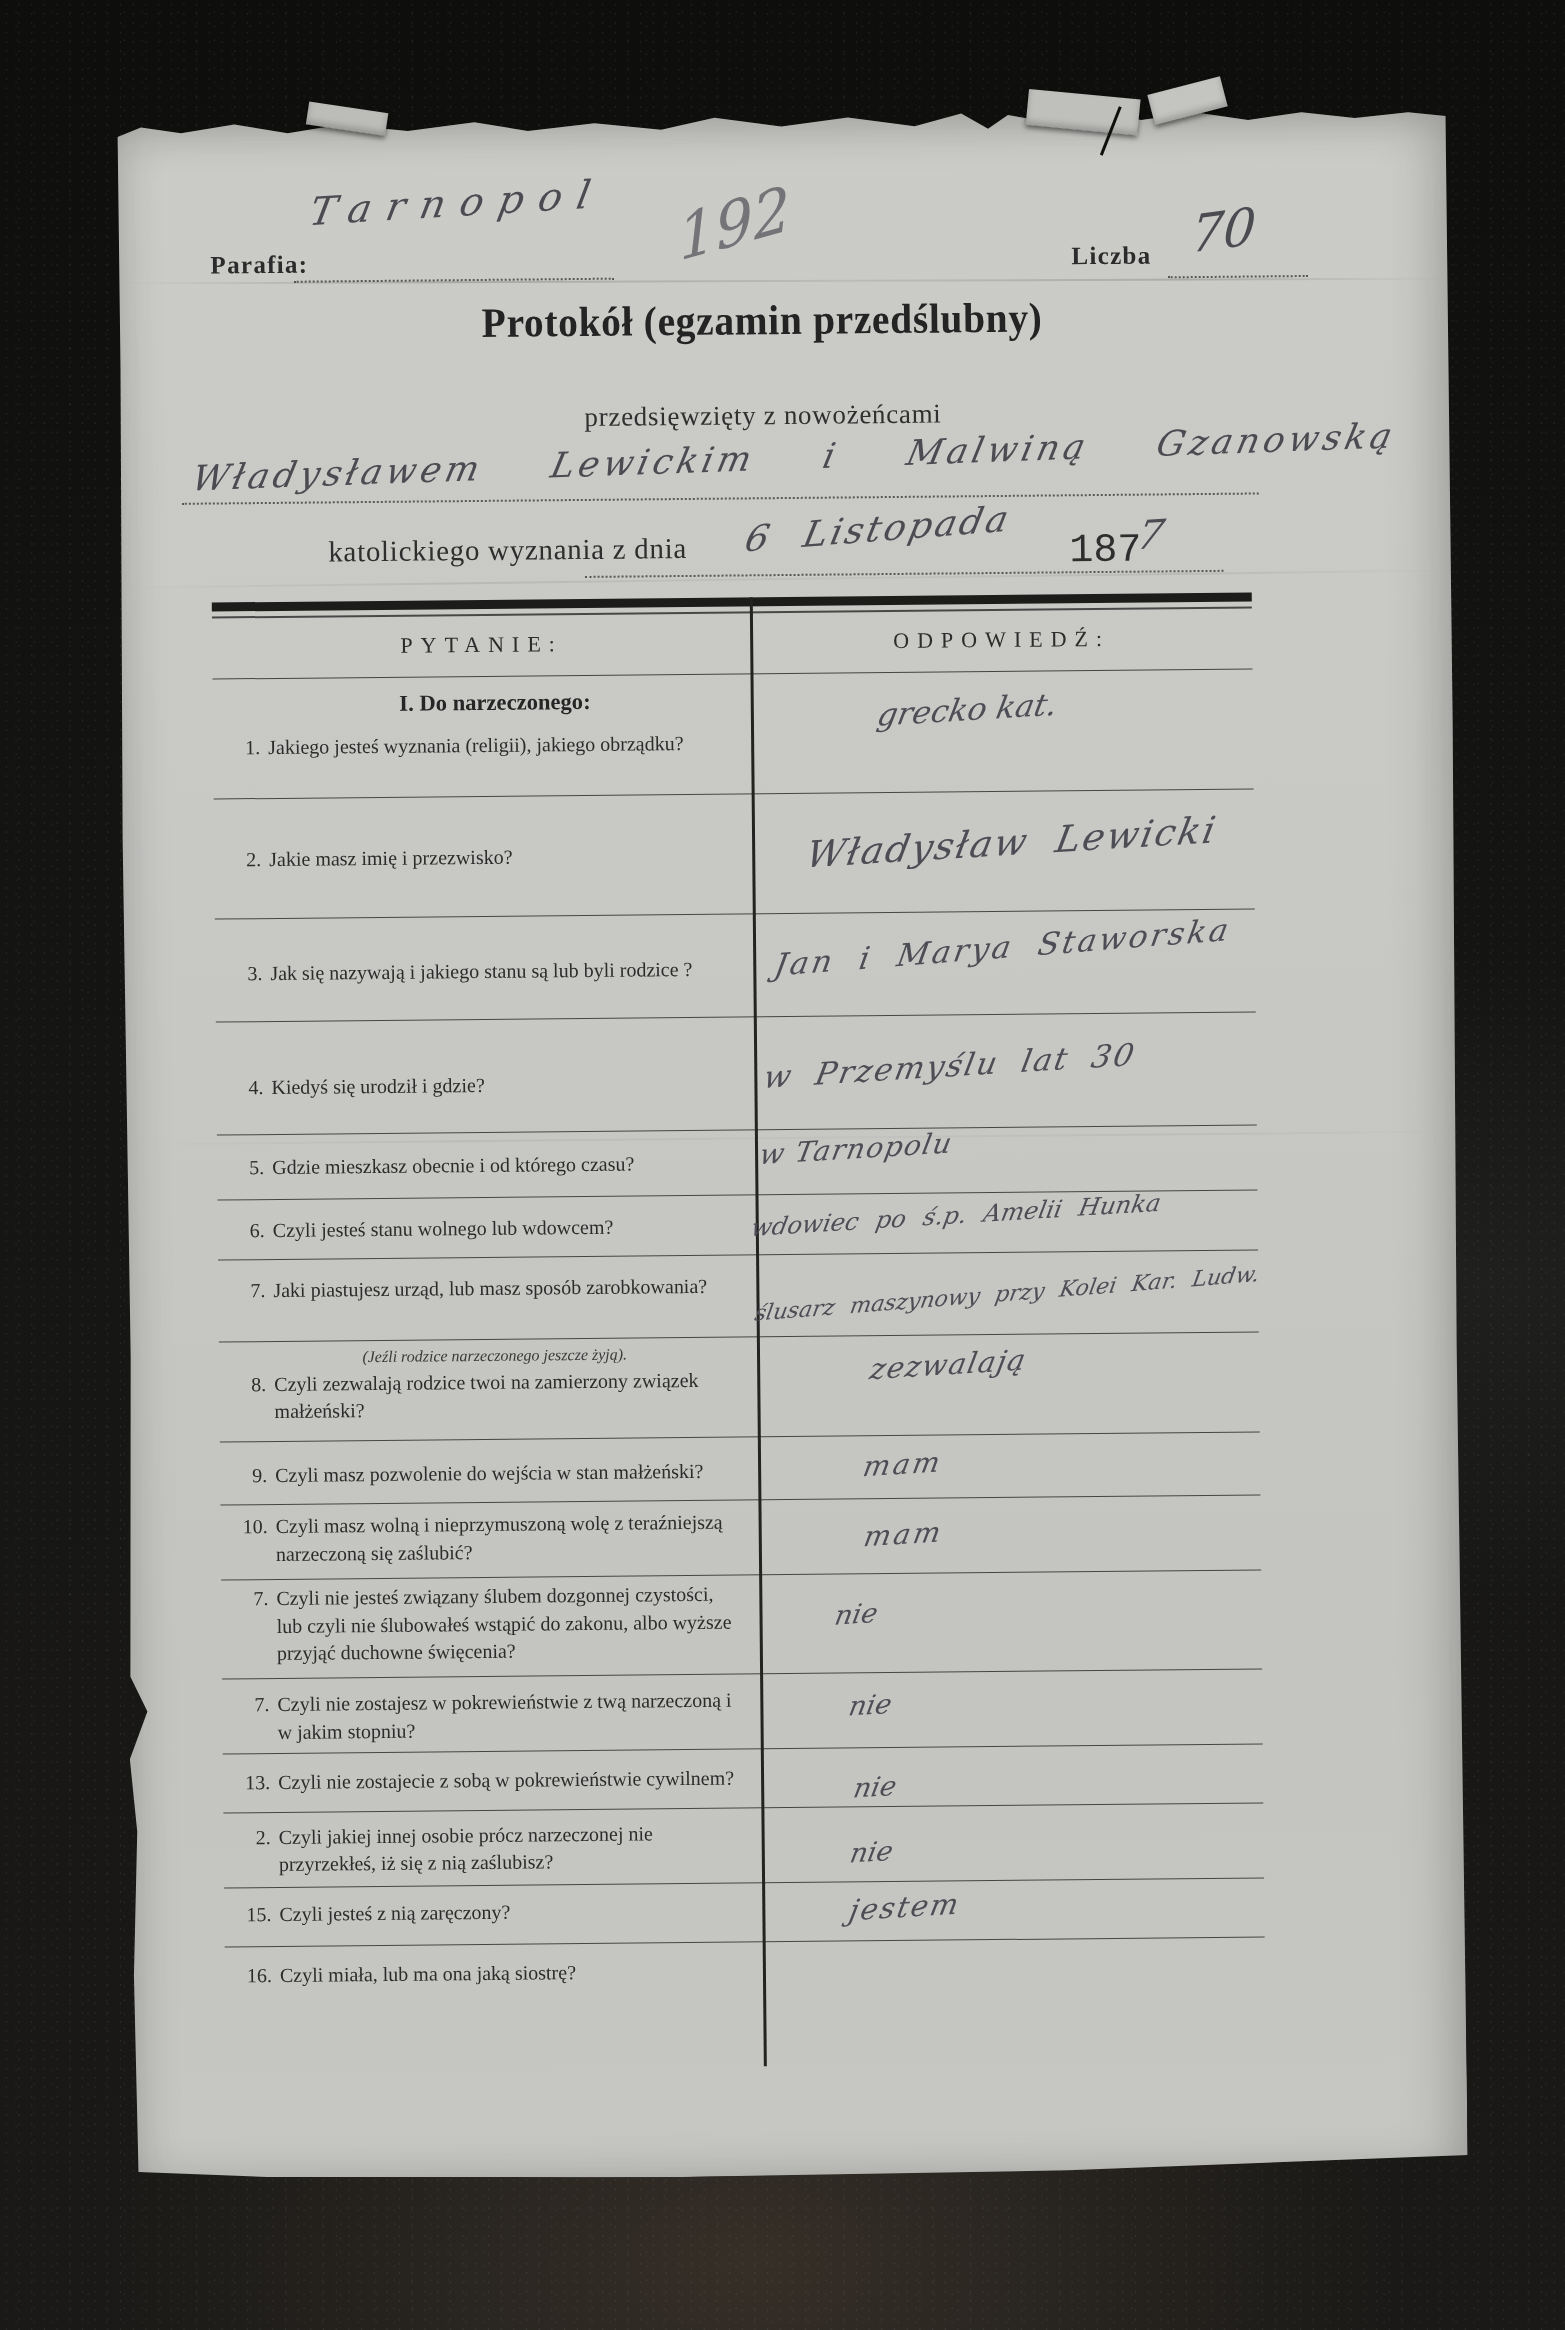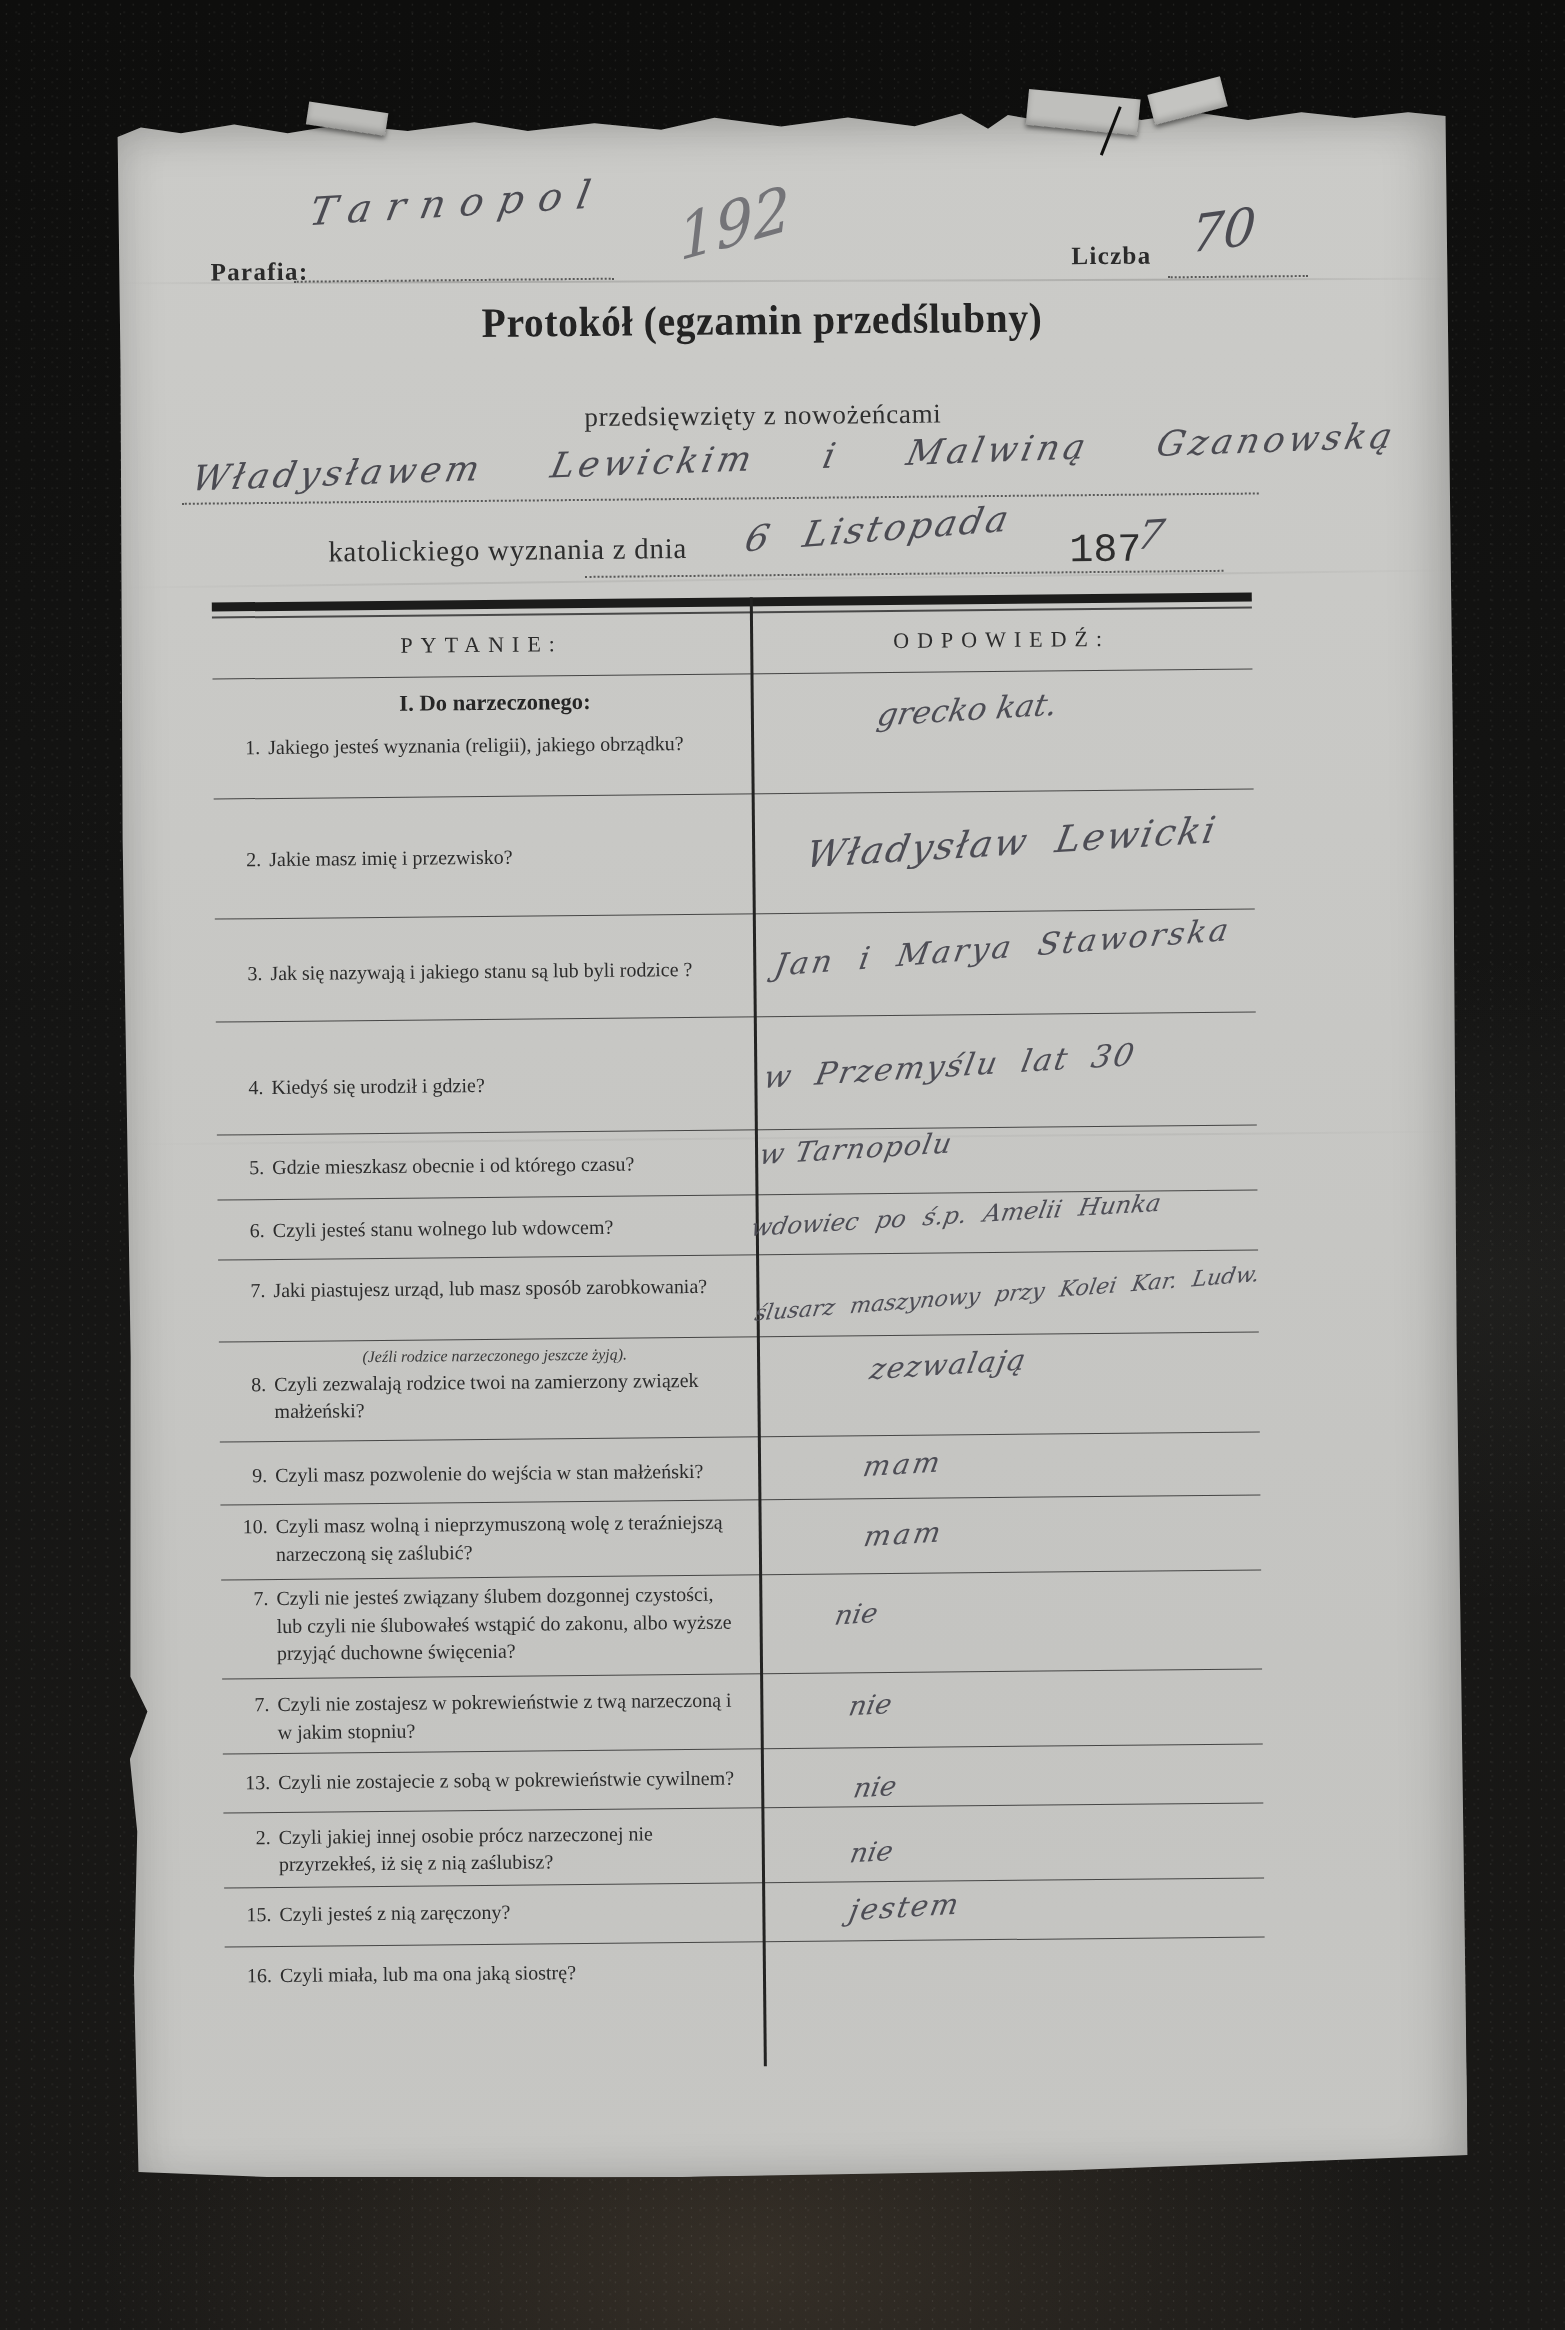--- a/index.html
+++ b/index.html
@@ -29,21 +29,21 @@
     background:linear-gradient(90deg, transparent 0%, rgba(90,90,88,0.30) 25%, rgba(120,120,118,0.18) 55%, rgba(90,90,88,0.28) 80%, transparent 100%);}
   .crease1{top:168px;transform:rotate(0.35deg);}
   .crease2{top:466px;opacity:0.5;transform:rotate(-0.2deg);}
   .crease3{top:1025px;opacity:0.35;}
   .print{color:#2b2b2b;}
   .hw{font-family:"DejaVu Serif", serif;font-style:italic;color:#4b4b52;display:inline-block;
     transform:skewX(-14deg) rotate(-3deg);white-space:nowrap;}
   .pencil{color:#5e5e64;opacity:0.8;}
   .dotline{position:absolute;height:0;border-bottom:2px dotted rgba(50,50,50,0.75);}
   
-  .parafia-label{position:absolute;left:95px;top:141px;font-size:25px;font-weight:bold;letter-spacing:1.3px;}
+  .parafia-label{position:absolute;left:95px;top:134px;font-size:25px;font-weight:bold;letter-spacing:1.3px;}
   .parafia-dots{left:178px;top:164px;width:320px;}
   .parafia-value{position:absolute;left:197px;top:65px;font-size:39px;letter-spacing:14.6px;}
   .pencil-number{position:absolute;left:561px;top:75px;font-size:61px;transform:rotate(-15deg) skewX(-12deg);}
   .liczba-label{position:absolute;left:956px;top:133px;font-size:25px;font-weight:bold;letter-spacing:1.3px;}
   .liczba-dots{left:1052px;top:168px;width:140px;}
   .liczba-value{position:absolute;left:1076px;top:93px;font-size:51px;transform:rotate(-7deg) skewX(-12deg);}
   .doc-title{position:absolute;left:120px;top:184px;width:1052px;text-align:center;
     font-size:42px;font-weight:bold;color:#242424;transform:scaleX(0.94);letter-spacing:0.7px;}
   .doc-subtitle{position:absolute;left:120px;top:288px;width:1052px;text-align:center;
     font-size:27px;color:#303030;letter-spacing:0.7px;}

